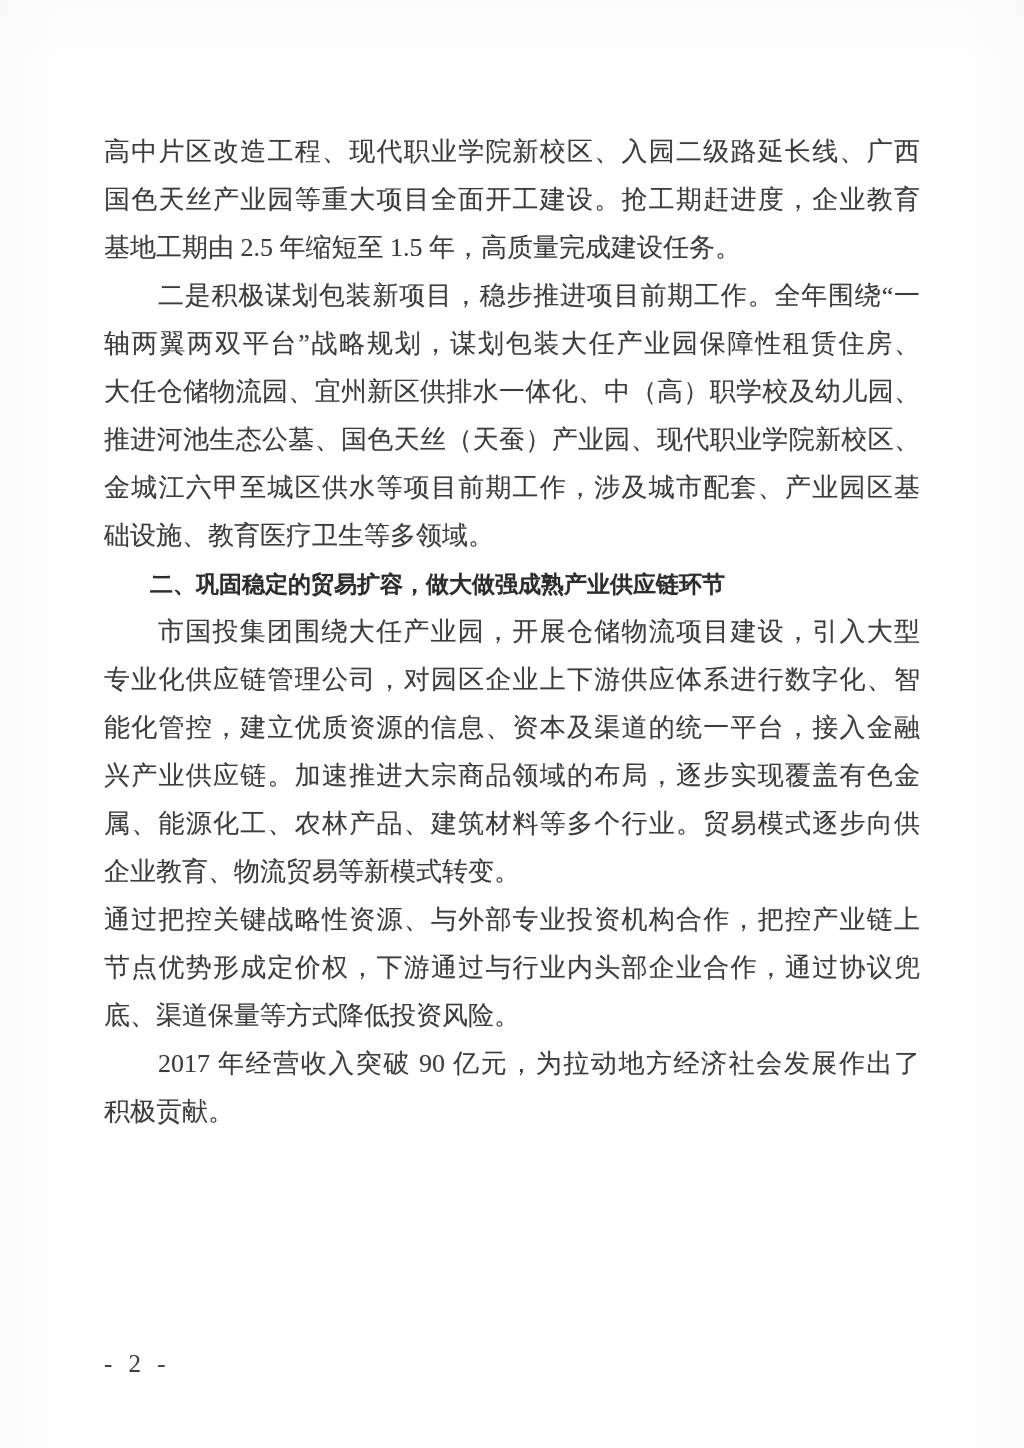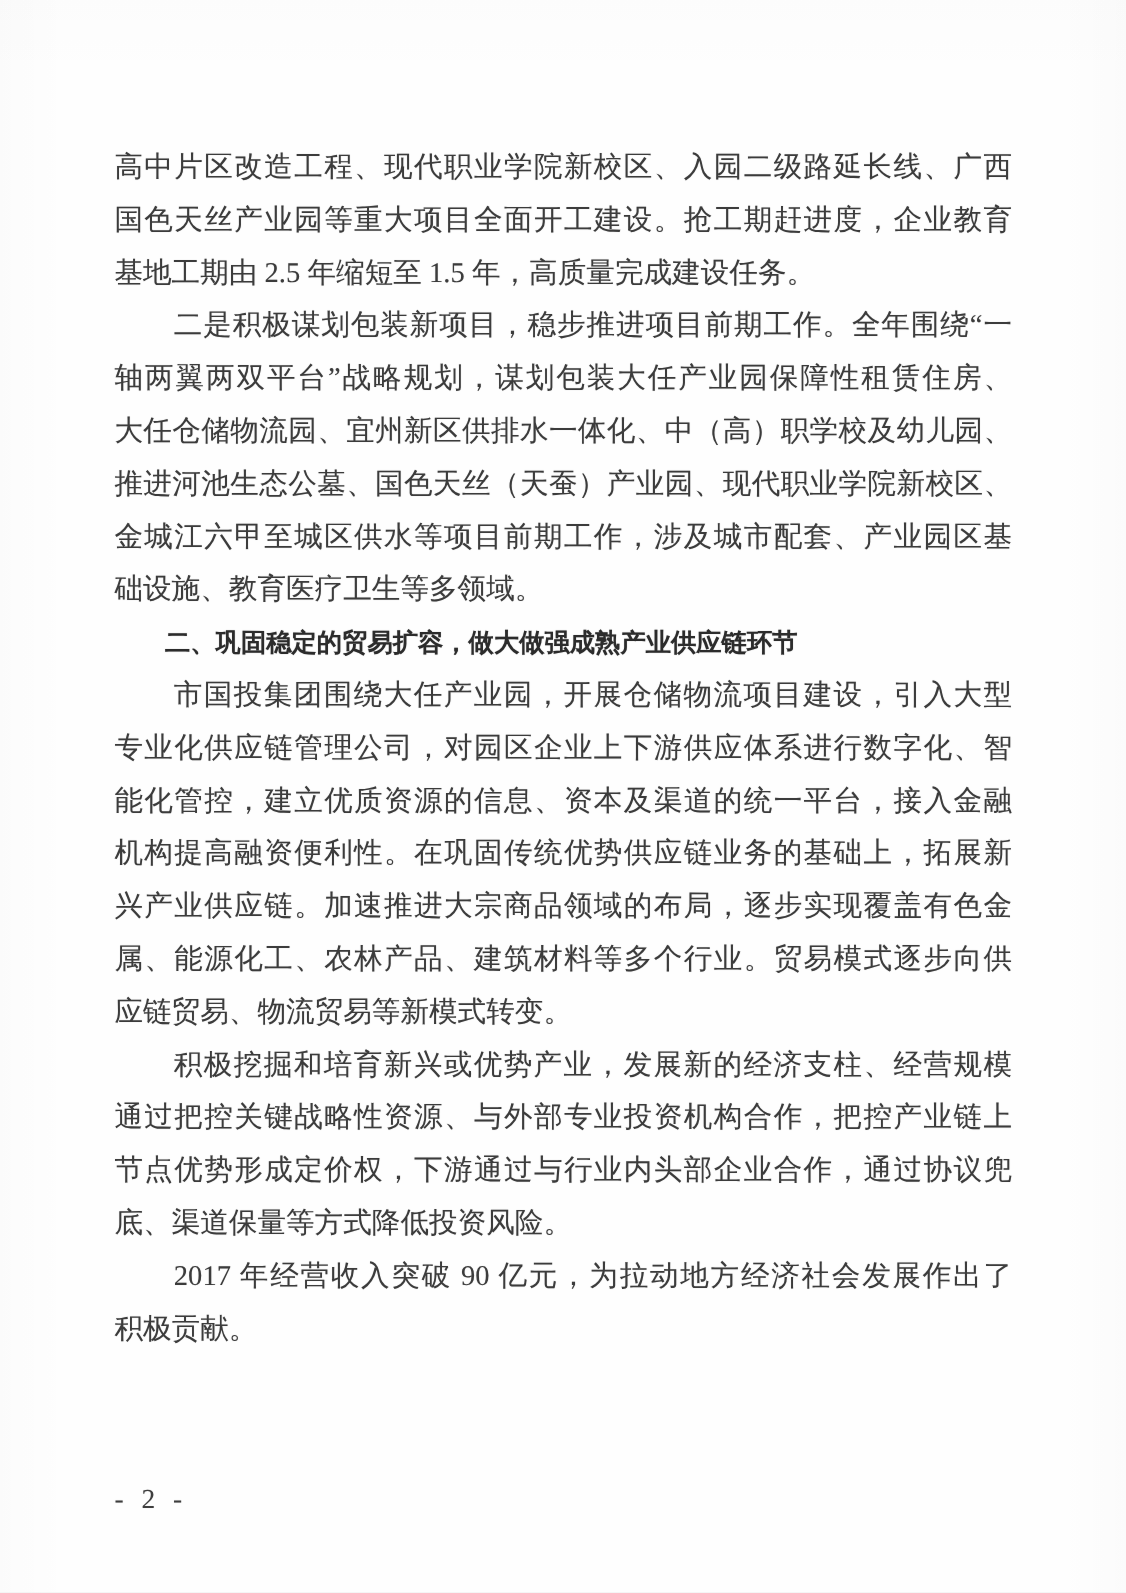--- a/index.html
+++ b/index.html
@@ -77,25 +77,23 @@
     <div class="line fill indent">二是积极谋划包装新项目，稳步推进项目前期工作。全年围绕“一</div>
     <div class="line fill">轴两翼两双平台”战略规划，谋划包装大任产业园保障性租赁住房、</div>
     <div class="line fill">大任仓储物流园、宜州新区供排水一体化、中（高）职学校及幼儿园、</div>
     <div class="line fill">推进河池生态公墓、国色天丝（天蚕）产业园、现代职业学院新校区、</div>
     <div class="line fill">金城江六甲至城区供水等项目前期工作，涉及城市配套、产业园区基</div>
     <div class="line">础设施、教育医疗卫生等多领域。</div>
     <div class="line heading">二、巩固稳定的贸易扩容，做大做强成熟产业供应链环节</div>
     <div class="line fill indent">市国投集团围绕大任产业园，开展仓储物流项目建设，引入大型</div>
     <div class="line fill">专业化供应链管理公司，对园区企业上下游供应体系进行数字化、智</div>
     <div class="line fill">能化管控，建立优质资源的信息、资本及渠道的统一平台，接入金融</div>
-    <div class="line fill">机构提高融资便利性。在巩固传统优势供应链业务的基础上，拓展新</div>
     <div class="line fill">兴产业供应链。加速推进大宗商品领域的布局，逐步实现覆盖有色金</div>
     <div class="line fill">属、能源化工、农林产品、建筑材料等多个行业。贸易模式逐步向供</div>
-    <div class="line">应链贸易、物流贸易等新模式转变。</div>
-    <div class="line fill indent">积极挖掘和培育新兴或优势产业，发展新的经济支柱、经营规模</div>
+    <div class="line">企业教育、物流贸易等新模式转变。</div>
     <div class="line fill">通过把控关键战略性资源、与外部专业投资机构合作，把控产业链上</div>
     <div class="line fill">节点优势形成定价权，下游通过与行业内头部企业合作，通过协议兜</div>
     <div class="line">底、渠道保量等方式降低投资风险。</div>
     <div class="line fill indent">2017 年经营收入突破 90 亿元，为拉动地方经济社会发展作出了</div>
     <div class="line">积极贡献。</div>
   </div>
   <div class="pagenum">- 2 -</div>
 </div>
 
 </body></html>

